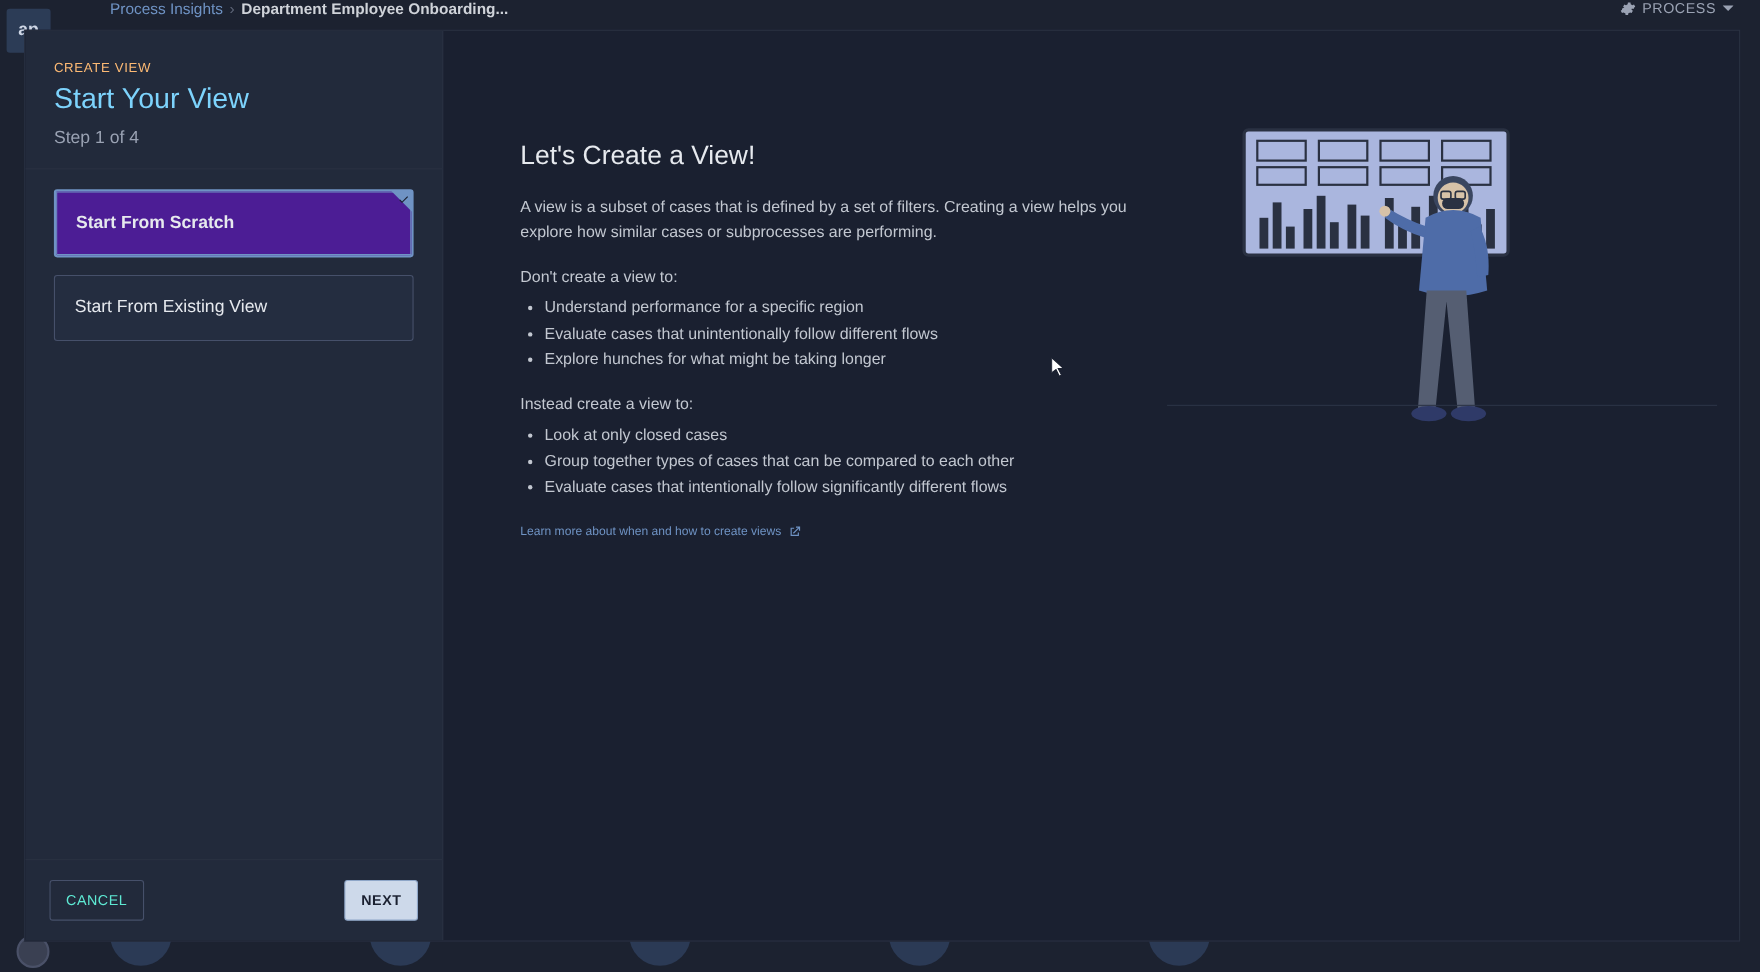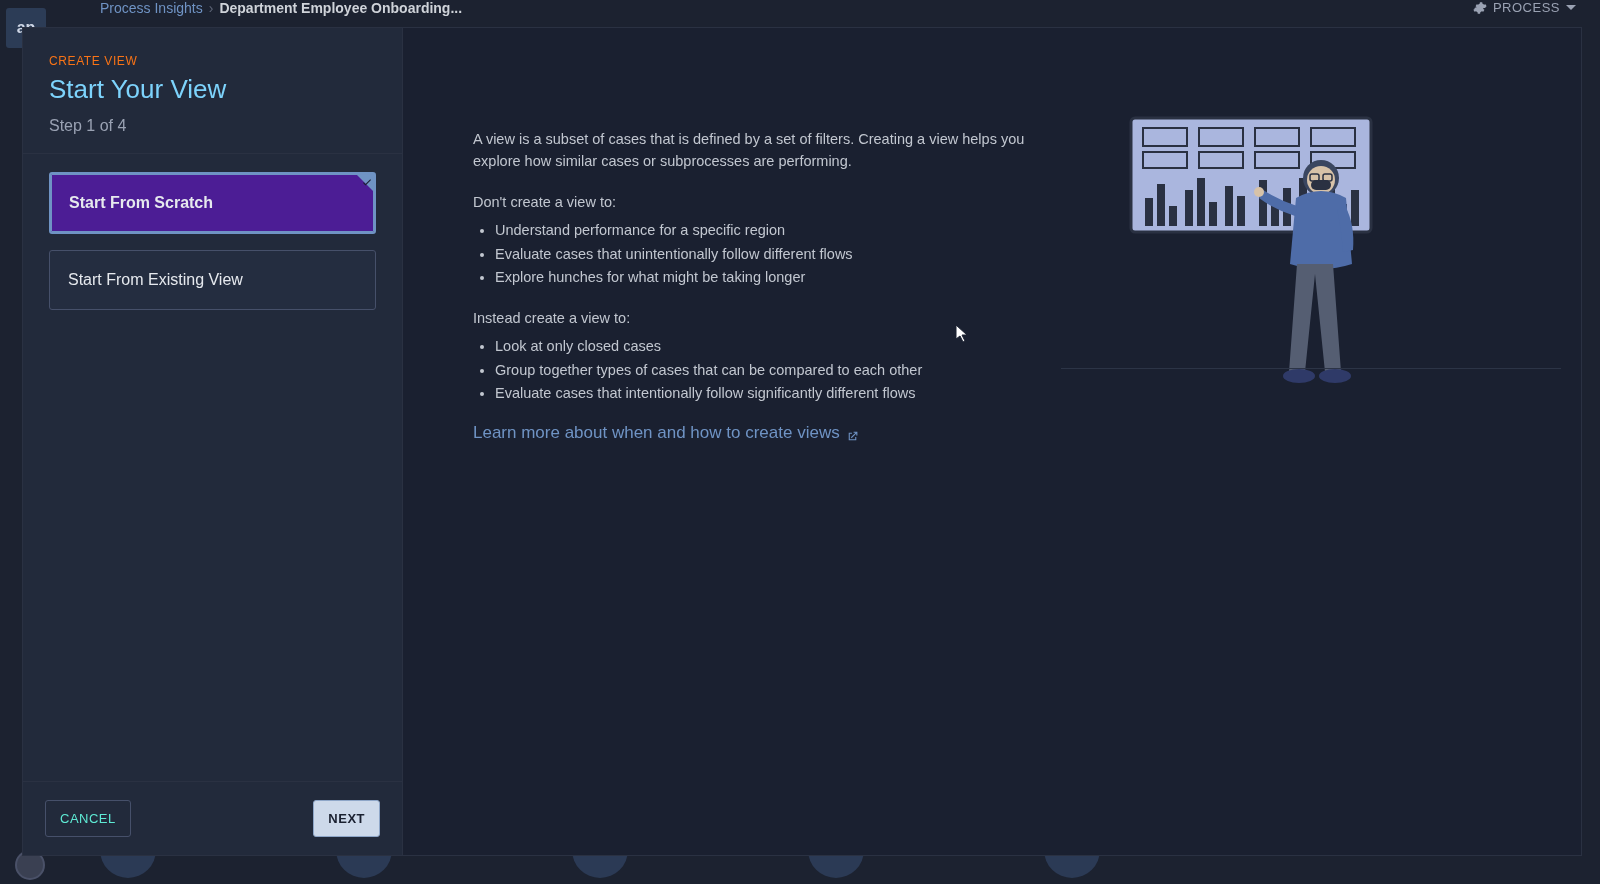--- a/index.html
+++ b/index.html
@@ -63,21 +63,21 @@
     width: 380px;
     background: #222a3b;
     display: flex;
     flex-direction: column;
     position: relative;
     border-right: 1px solid #2a3142;
   }
   .lp-header {
     padding: 26px 26px 18px 26px;
   }
-  .lp-eyebrow { font-size: 12px; letter-spacing: 0.6px; color: #f97316; }
+  .lp-eyebrow { font-size: 12px; letter-spacing: 0.6px; color: #fdba74; }
   .lp-title { font-size: 26px; font-weight: 400; color: #7dd3fc; margin-top: 6px; }
   .lp-step { font-size: 16px; color: #9aa2b3; margin-top: 12px; }
 
   .lp-options {
     padding: 18px 26px;
     border-top: 1px solid #2a3142;
     display: flex; flex-direction: column; gap: 16px;
   }
   .option {
     position: relative;
@@ -161,22 +161,22 @@
   .content-col p {
     font-size: 14.5px; color: #c2c7d0; line-height: 1.55;
     margin-bottom: 18px;
   }
   .content-col .sub-label { margin-bottom: 6px; }
   .content-col ul {
     margin: 0 0 18px 22px;
     font-size: 14.5px; color: #c2c7d0; line-height: 1.6;
   }
   .content-col a.learn {
-    color: #6f93c4; font-size: 17px; text-decoration: none;
-    display: inline-flex; align-items: flex-end; gap: 6px;
+    color: #6f93c4; font-size: 11px; text-decoration: none;
+    display: inline-flex; align-items: center; gap: 6px;
   }
   .content-col a.learn svg { width: 13px; height: 13px; fill: #6f93c4; }
 
   .illus-col {
     position: absolute;
     right: 80px; top: 80px;
     width: 380px;
   }
   .illus-col .hr {
     position: absolute;
@@ -273,20 +273,21 @@
     <div class="lp-footer">
       <div class="btn btn-secondary">CANCEL</div>
       <div class="right">
         <div class="btn btn-primary">NEXT</div>
       </div>
     </div>
   </div>
 
   <div class="right-panel">
     <div class="content-col">
+      <h2>Let's Create a View!</h2>
       <p>A view is a subset of cases that is defined by a set of filters. Creating a view helps you explore how similar cases or subprocesses are performing.</p>
 
       <p class="sub-label">Don't create a view to:</p>
       <ul>
         <li>Understand performance for a specific region</li>
         <li>Evaluate cases that unintentionally follow different flows</li>
         <li>Explore hunches for what might be taking longer</li>
       </ul>
 
       <p class="sub-label">Instead create a view to:</p>

